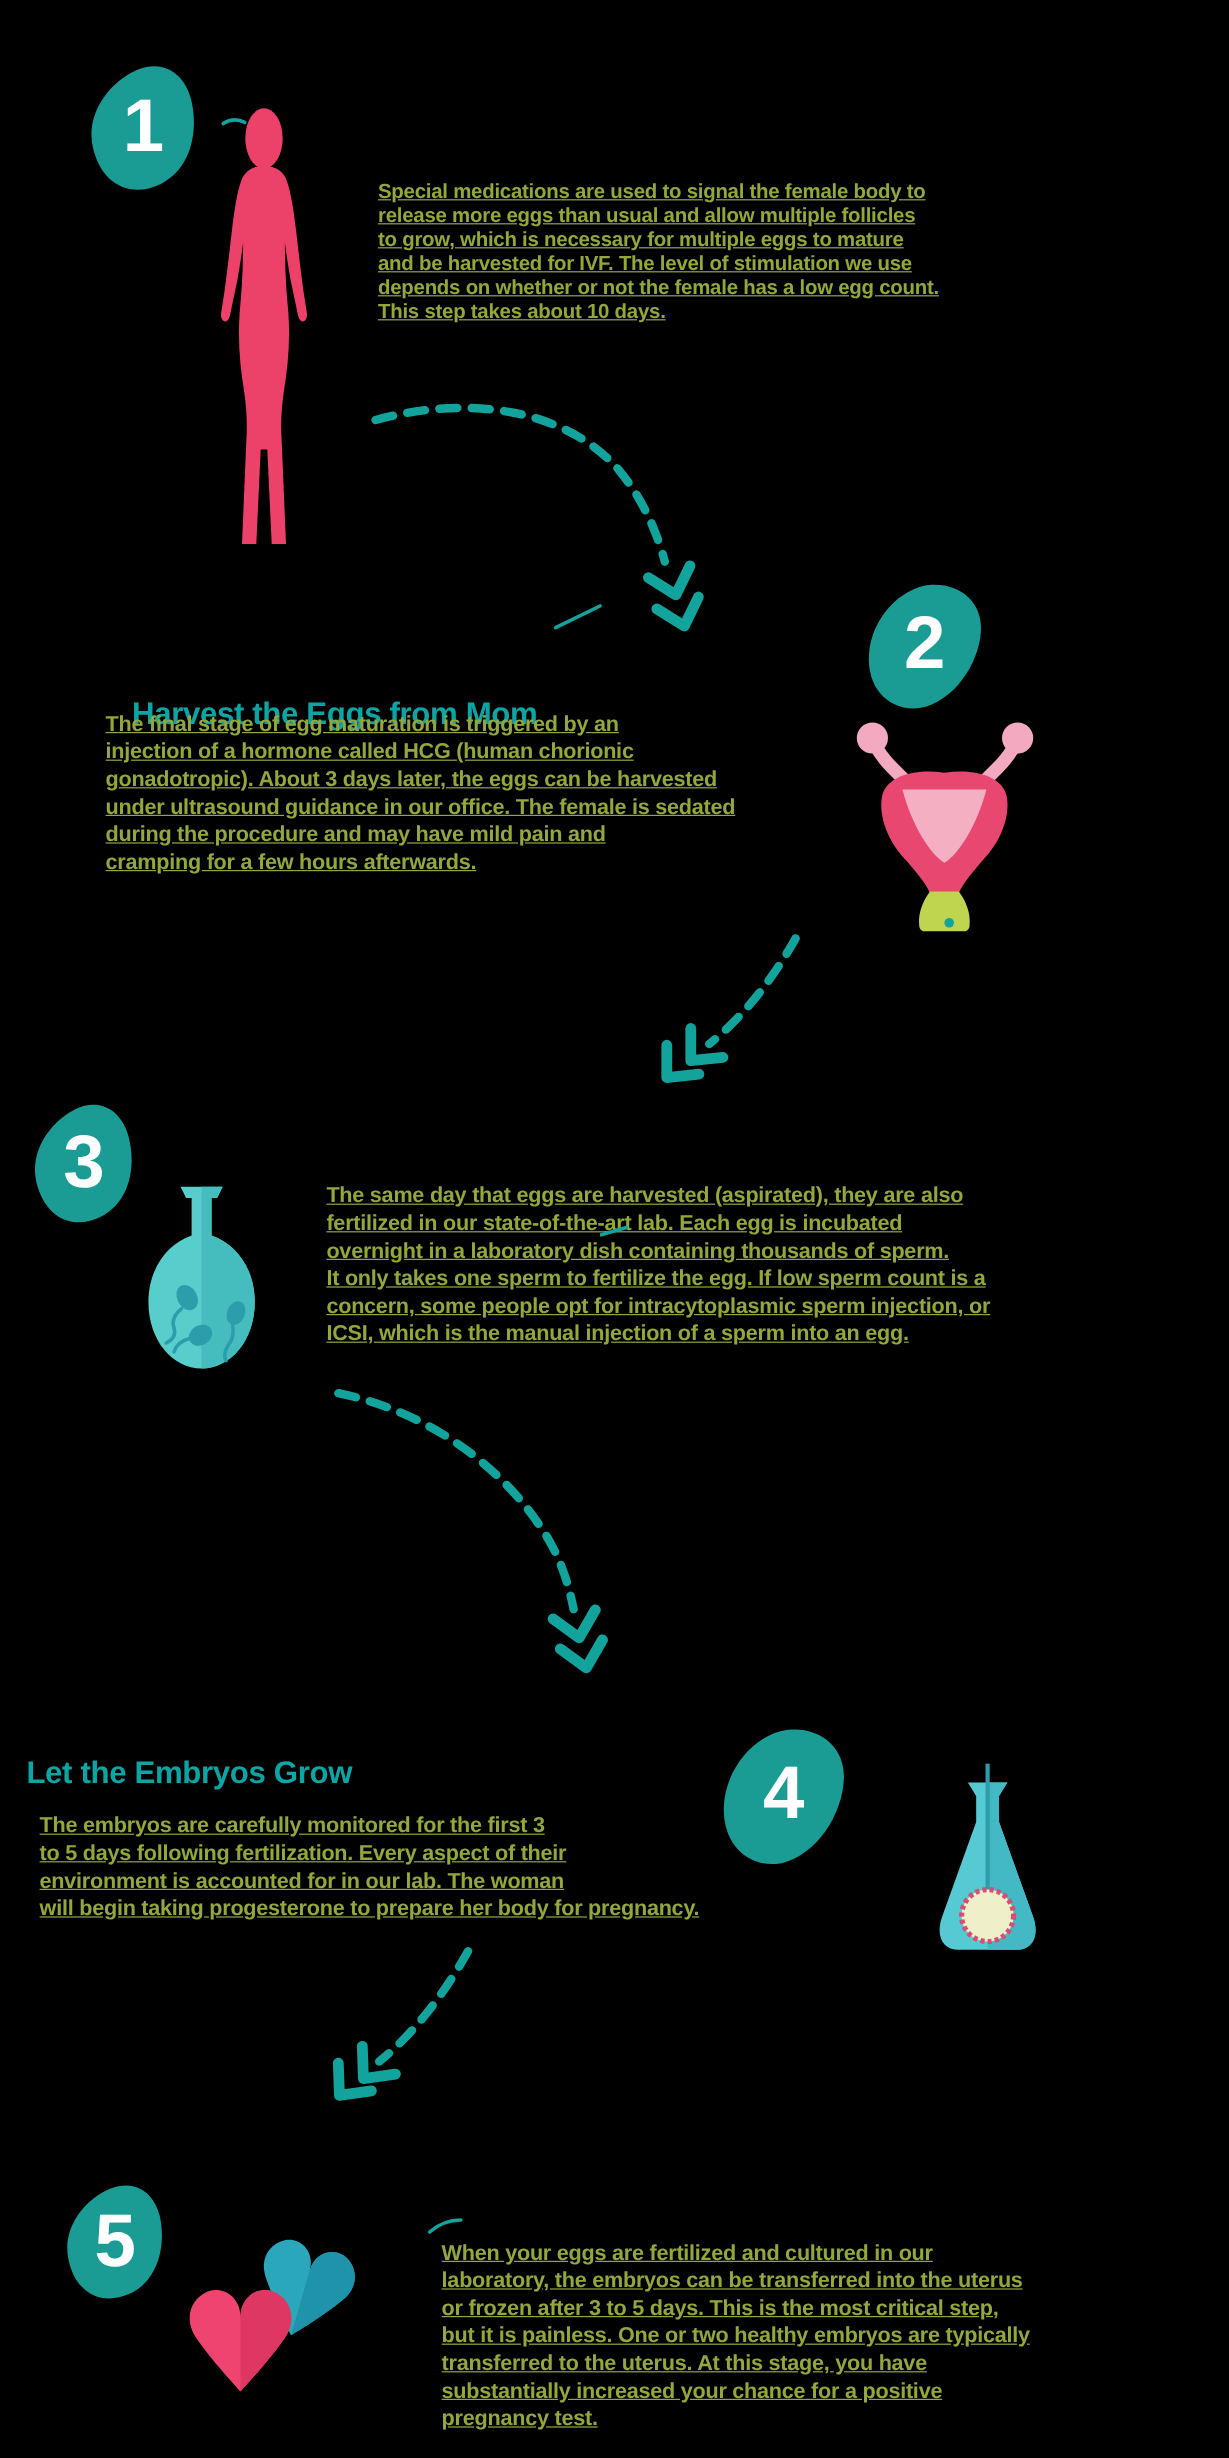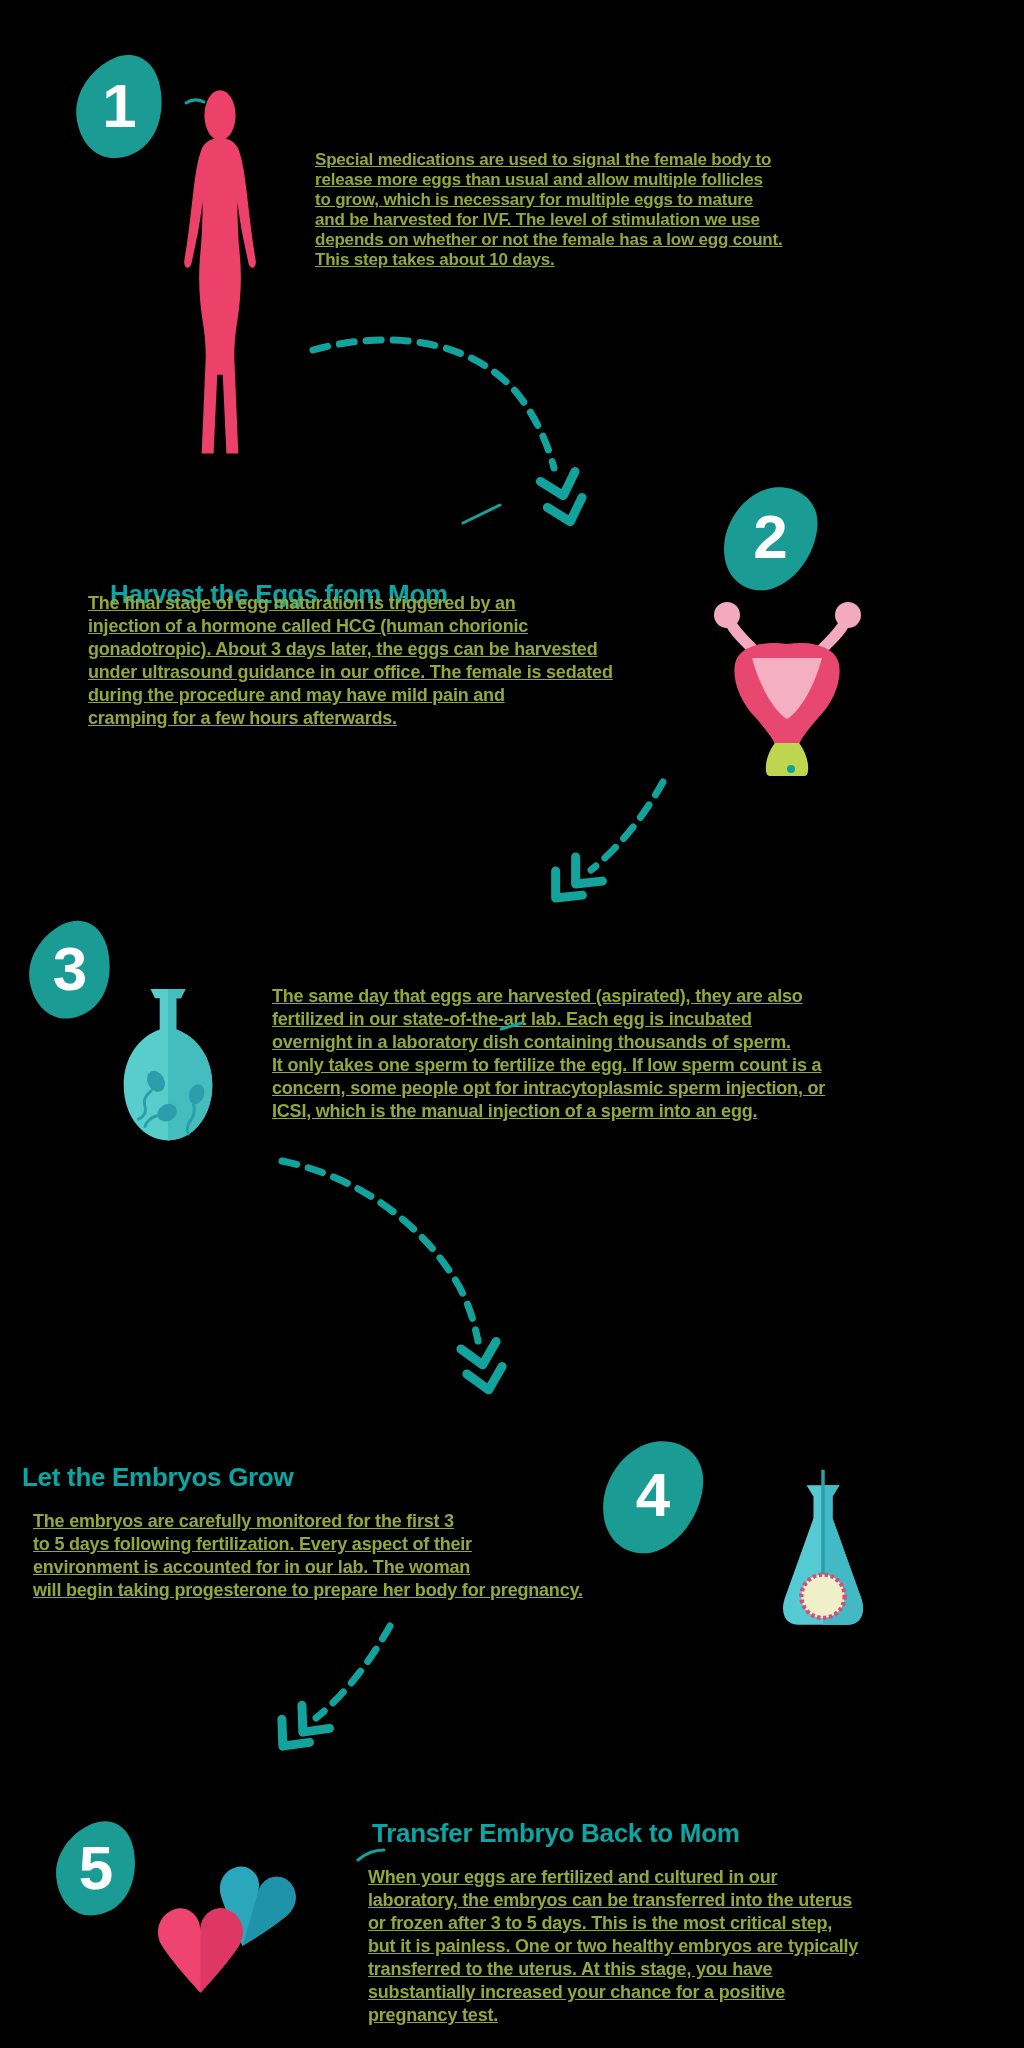--- a/index.html
+++ b/index.html
@@ -231,21 +231,20 @@
         C50,86 76,58 86,42 C94,28 88,13 75,8 C64,4 50,12 50,28 Z"></path>
       <path class="ht-teal-d" d="M50,28 C50,12 64,4 75,8 C88,13 94,28 86,42 C76,58 50,86 50,86 Z"></path>
     </g>
     <g transform="translate(2,52) scale(1.1)">
       <path class="ht-pink" d="M50,28 C50,12 36,4 25,8 C12,13 6,28 14,42 C24,58 50,86 50,86
         C50,86 76,58 86,42 C94,28 88,13 75,8 C64,4 50,12 50,28 Z"></path>
       <path class="ht-pink-d" d="M50,28 C50,12 64,4 75,8 C88,13 94,28 86,42 C76,58 50,86 50,86 Z"></path>
     </g>
   </svg>
 
-  <h2 class="step-title" style="left:372px; top:1820px;">Transfer Embryo Back to Mom</h2>
   <p class="step-body" style="left:368px; top:1866px;">When your eggs are fertilized and cultured in our
 laboratory, the embryos can be transferred into the uterus
 or frozen after 3 to 5 days. This is the most critical step,
 but it is painless. One or two healthy embryos are typically
 transferred to the uterus. At this stage, you have
 substantially increased your chance for a positive
 pregnancy test.</p>
 
   <svg class="abs deco" style="left:356px; top:1846px;" width="30" height="18" viewBox="0 0 30 18" aria-hidden="true">
     <path d="M2,14 C10,7 20,4 28,4"></path>

